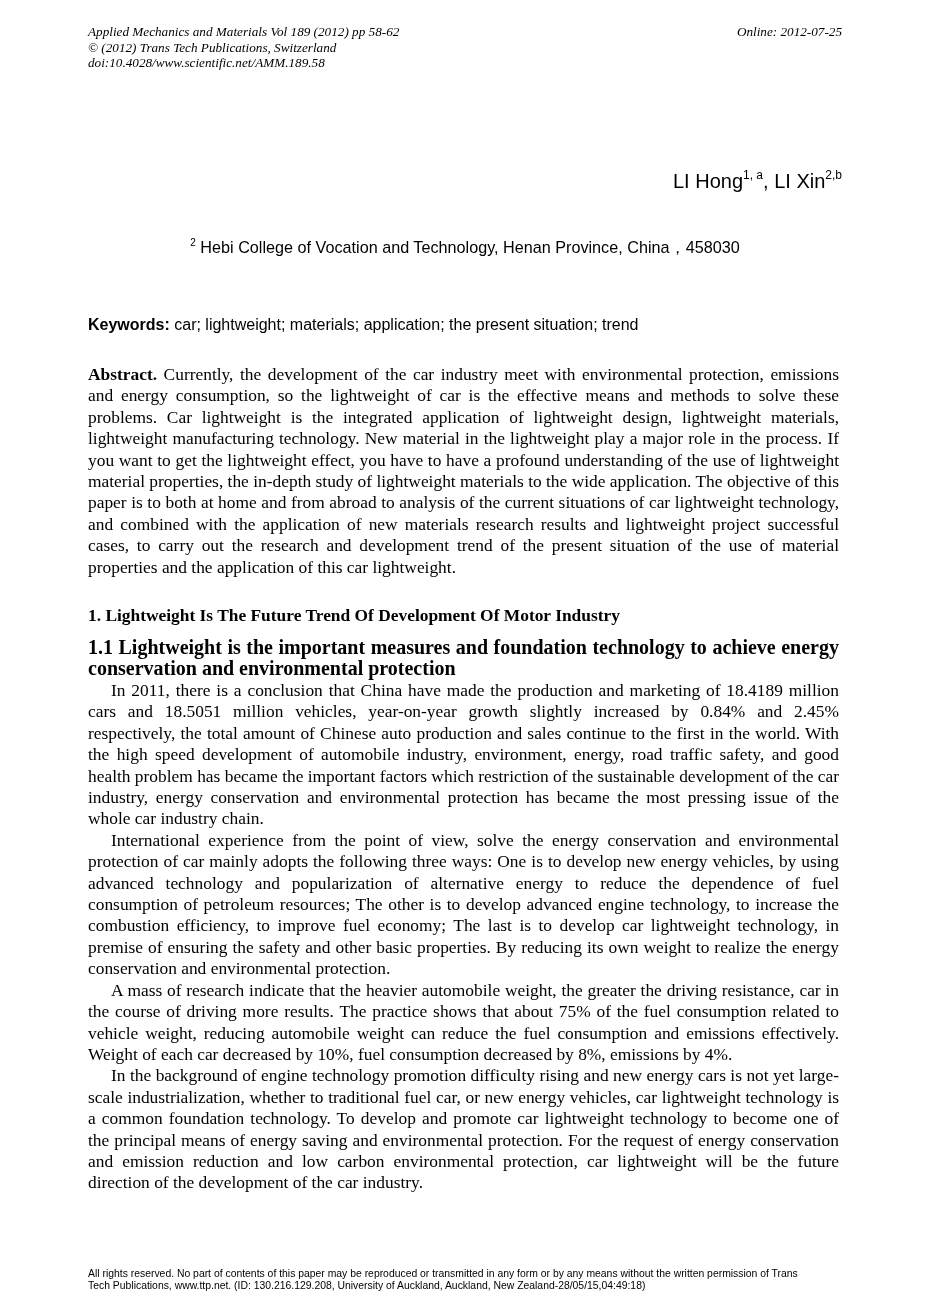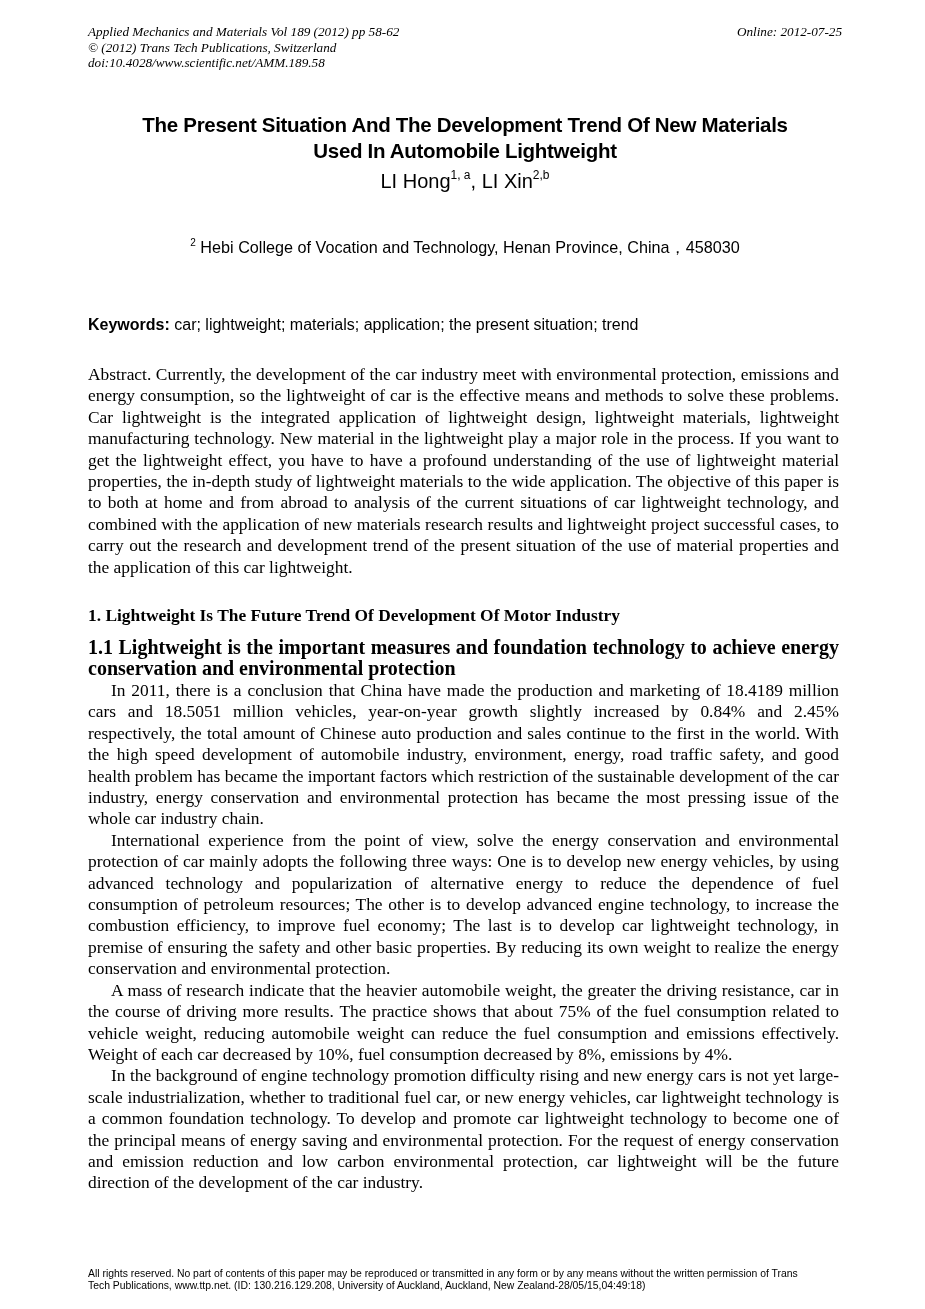--- a/index.html
+++ b/index.html
@@ -3,30 +3,30 @@
 <meta charset="utf-8">
 <style>
   html, body { margin: 0; padding: 0; background: #ffffff; }
   body { width: 925px; height: 1309px; position: relative; overflow: hidden; color: #000; }
   .page { position: absolute; left: 0; top: 0; width: 786px; height: 1309px; }
 
   .header { position: absolute; left: 88px; top: 24px; width: 754px; font-family: "Liberation Serif", serif; font-style: italic; font-size: 13.2px; line-height: 15.6px; }
   .header .row { display: flex; justify-content: space-between; }
 
   .title { position: absolute; left: 88px; top: 112px; width: 754px; text-align: center; font-family: "Liberation Sans", sans-serif; font-weight: bold; font-size: 20.5px; line-height: 25.5px; letter-spacing: -0.3px; }
-  .authors { position: absolute; left: 88px; top: 168px; width: 754px; text-align: center; font-family: "Liberation Sans", sans-serif; font-size: 20px; line-height: 26px; }
+  .authors { position: absolute; left: 88px; top: 168px; width: 754px; text-align: right; font-family: "Liberation Sans", sans-serif; font-size: 20px; line-height: 26px; }
   .authors sup { font-size: 12px; vertical-align: 9px; line-height: 0; }
   .affil { position: absolute; left: 88px; width: 754px; text-align: center; font-family: "Liberation Sans", sans-serif; font-size: 16.2px; line-height: 20px; }
   .affil sup { font-size: 10px; vertical-align: 7px; line-height: 0; }
 
   .keywords { position: absolute; left: 88px; top: 315px; width: 754px; font-family: "Liberation Sans", sans-serif; font-size: 16px; line-height: 20px; }
   .keywords b { font-weight: bold; }
 
   .body-text { position: absolute; left: 88px; width: 751px; font-family: "Liberation Serif", serif; font-size: 17.4px; line-height: 21.4px; text-align: justify; }
-  .body-text b { font-weight: normal; }
+  .body-text b { font-weight: bold; }
   .indent { text-indent: 23px; }
   .h1 { position: absolute; left: 88px; top: 605px; width: 754px; font-family: "Liberation Serif", serif; font-weight: bold; font-size: 17.4px; line-height: 21.4px; }
   .h2 { position: absolute; left: 88px; top: 637px; width: 751px; font-family: "Liberation Serif", serif; font-weight: bold; font-size: 20px; line-height: 21.4px; text-align: justify; }
 
   .footer { position: absolute; left: 88px; top: 1268px; width: 760px; font-family: "Liberation Sans", sans-serif; font-size: 10.4px; line-height: 11.6px; }
   p { margin: 0; }
 </style>
 </head>
 <body>
 
@@ -34,24 +34,20 @@
 
   <div class="header">
     <div class="row">
       <span>Applied Mechanics and Materials Vol 189 (2012) pp 58-62</span>
       <span>Online: 2012-07-25</span>
     </div>
     <div>© (2012) Trans Tech Publications, Switzerland</div>
     <div>doi:10.4028/www.scientific.net/AMM.189.58</div>
   </div>
 
-  <div class="title">
-    <div>The Present Situation And The Development Trend Of New Materials</div>
-    <div>Used In Automobile Lightweight</div>
-  </div>
 
   <div class="authors">
     <span>LI Hong</span><sup>1, a</sup><span>, </span><span>LI Xin</span><sup>2,b</sup>
   </div>
 
   <div class="affil" style="top:237px;">
     <sup>2</sup><span> Hebi College of Vocation and Technology, Henan Province, China，458030</span>
   </div>
 
   <div class="keywords">

